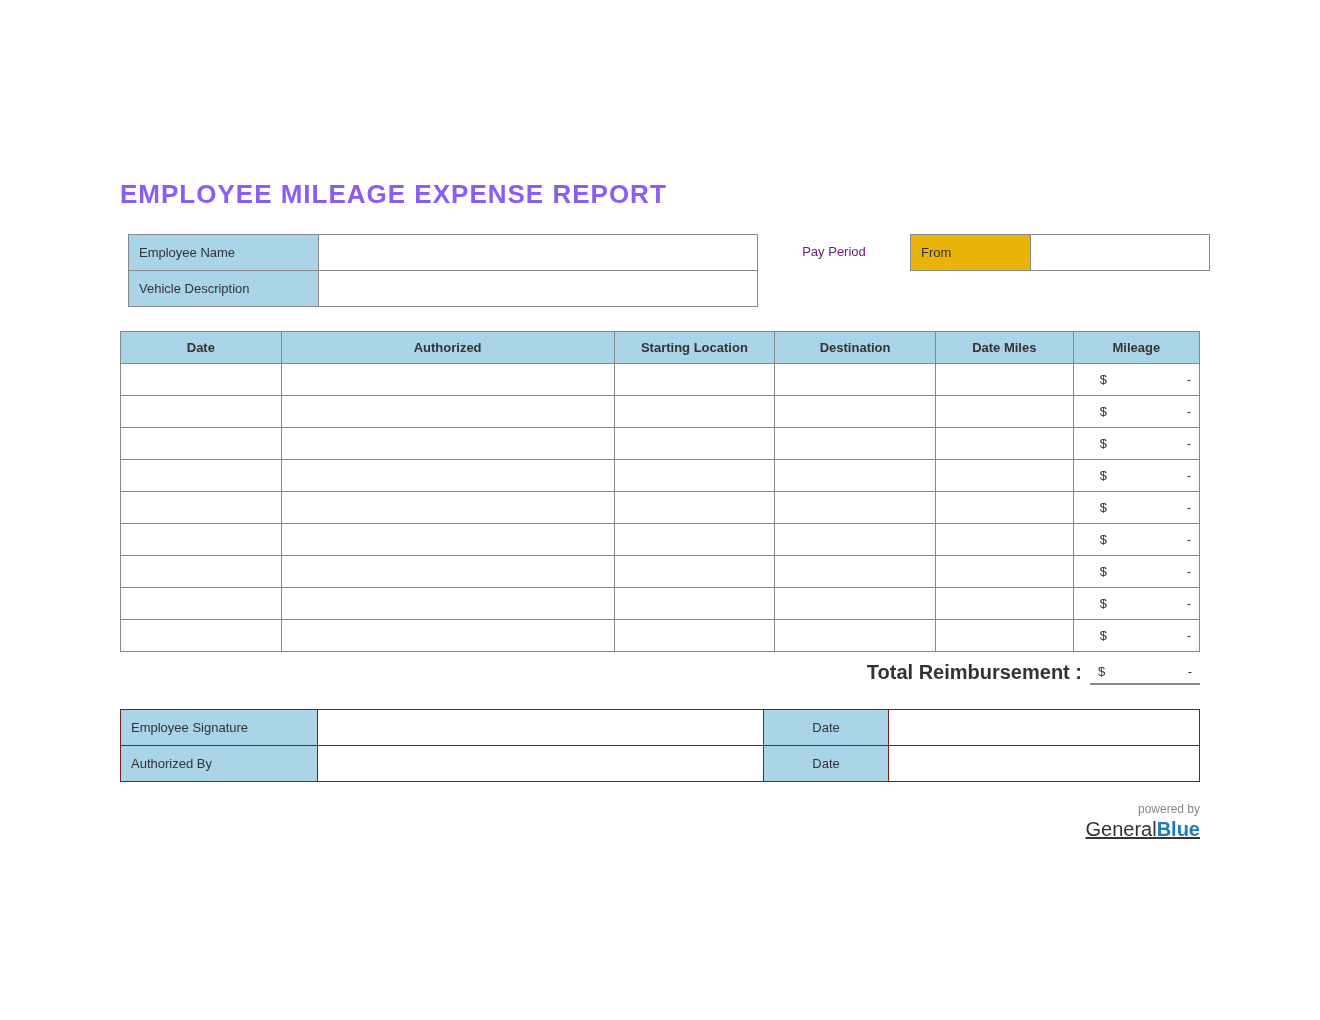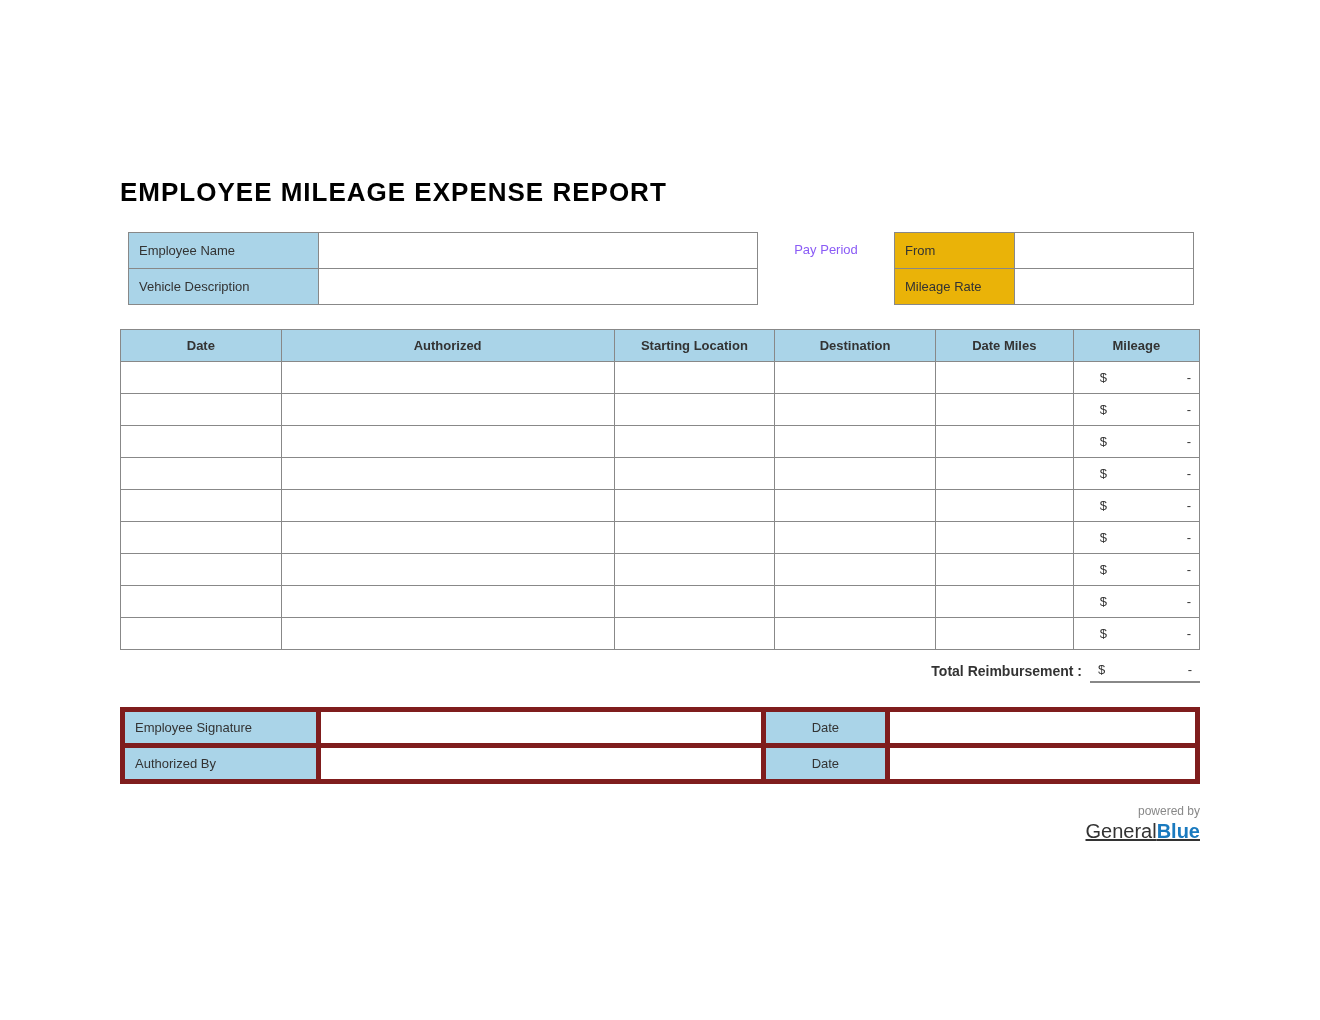--- a/index.html
+++ b/index.html
@@ -13,31 +13,31 @@
       justify-content: center;
     }
     .page {
       background: #fff;
       width: 1200px;
       padding: 40px 60px;
     }
     .report-title {
       font-size: 26px;
       font-weight: 900;
-      color: #000000;
+      color: #8b5cf6;
       letter-spacing: 1px;
       margin-bottom: 24px;
       font-family: Arial, sans-serif;
     }
 
     
     .header-section {
       display: flex;
       align-items: flex-start;
-      gap: 8px;
+      gap: 16px;
       margin-bottom: 24px;
       padding-left: 8px;
     }
     .left-fields {
       flex: 0 0 auto;
       width: 630px;
     }
     .left-fields table {
       border-collapse: collapse;
       width: 100%;
@@ -60,21 +60,21 @@
       width: 440px;
     }
 
     .pay-period-label {
       flex: 0 0 auto;
       width: 120px;
       display: flex;
       align-items: center;
       justify-content: center;
       font-size: 13px;
-      color: #8b5cf6;
+      color: #701a75;
       text-align: center;
       padding-top: 10px;
     }
 
     .right-fields {
       flex: 0 0 auto;
       width: 300px;
     }
     .right-fields table {
       border-collapse: collapse;
@@ -142,21 +142,21 @@
 
     
     .total-row {
       display: flex;
       justify-content: flex-end;
       align-items: center;
       margin-bottom: 24px;
       padding-right: 0;
     }
     .total-label {
-      font-size: 14px;
+      font-size: 20px;
       font-weight: bold;
       color: #333;
       margin-right: 8px;
     }
     .total-value-wrapper {
       display: flex;
       align-items: center;
       border-bottom: 2px solid #888;
       width: 110px;
     }
@@ -175,21 +175,21 @@
 
     
     .signature-section {
       margin-bottom: 20px;
     }
     .signature-section table {
       border-collapse: collapse;
       width: 100%;
     }
     .signature-section table td {
-      border: 5px solid #7f1d1d;
+      border: 1px solid #7f1d1d;
       padding: 6px 10px;
       font-size: 13px;
       color: #333;
       height: 36px;
     }
     .sig-label {
       background-color: #aad4e8;
       width: 190px;
       white-space: nowrap;
     }
@@ -258,24 +258,20 @@
         </table>
     </div>
 
     <div class="pay-period-label">Pay Period</div>
 
     <div class="right-fields">
       <table>
         <tbody>
             <tr>
           <td class="label-cell">From</td>
-          <td class="value-cell"></td>
-        </tr>
-        <tr>
-          <td class="label-cell">Mileage Rate</td>
           <td class="value-cell"></td>
         </tr>
       </tbody>
         </table>
     </div>
   </div>
 
   <table class="data-table">
     <thead>
       <tr>

